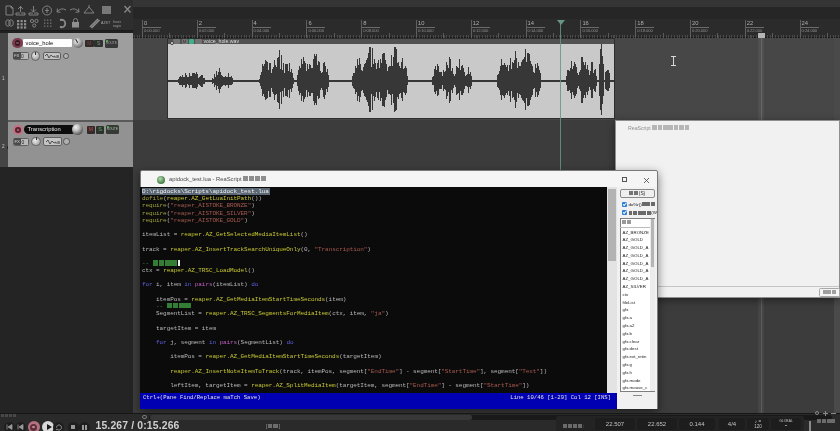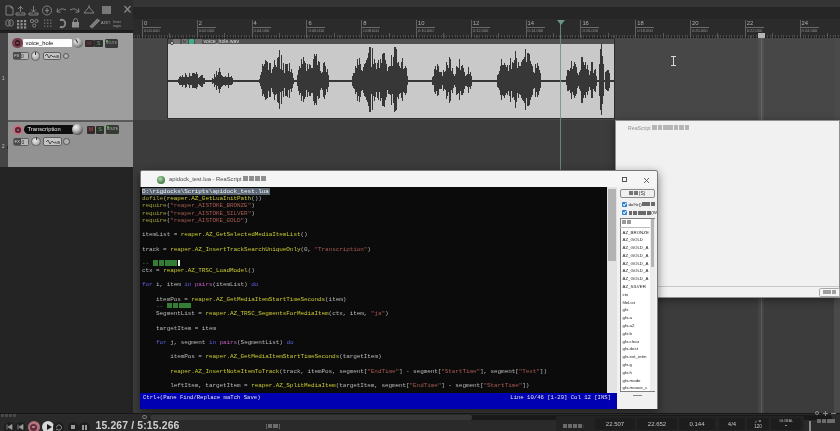--- a/index.html
+++ b/index.html
@@ -330,21 +330,21 @@
 <svg class="a" style="left:55px;top:423.5px" width="8" height="7" viewBox="0 0 8 7">
     <path d="M1.5 3.5 a2.5 2.5 0 1 1 1 2" stroke="#999" stroke-width="1" fill="none"></path>
     <path d="M2 6.5 l-1.2 -1.5 l2 -0.3 z" fill="#999"></path>
   </svg>
 <div class="tb" style="left:67.5px"></div>
 <div class="a" style="left:71px;top:425px;width:4px;height:4px;background:#999"></div>
 <div class="tb" style="left:79px"></div>
 <div class="a" style="left:82.3px;top:424.5px;width:1.6px;height:5px;background:#999"></div>
 <div class="a" style="left:85.2px;top:424.5px;width:1.6px;height:5px;background:#999"></div>
 
-<div class="a" style="left:95.5px;top:420px;font-size:10.4px;font-weight:bold;color:#cfcfcf;letter-spacing:0.15px">15.267 / 5:15.266</div>
+<div class="a" style="left:95.5px;top:420px;font-size:10.4px;font-weight:bold;color:#cfcfcf;letter-spacing:0.15px">15.267 / 0:15.266</div>
 <div class="a" style="left:266px;top:423px;font-size:5.4px;color:#9a9a9a">[<i class="k"></i><i class="k"></i>]</div>
 
 <div class="a" style="left:556px;top:416px;width:248px;height:15px;background:#232323;border-radius:2px"></div>
 <div class="a" style="left:563px;top:423.5px;font-size:4.8px;color:#999"><i class="k"></i><i class="k"></i><i class="k"></i><i class="k"></i>:</div>
 <div class="nbox" style="left:595px;width:40px">22.507</div>
 <div class="nbox" style="left:637px;width:40px">22.652</div>
 <div class="nbox" style="left:679px;width:36px">0.144</div>
 <div class="nbox" style="left:719px;width:26px">4/4</div>
 <div class="nbox" style="left:747px;width:22px;font-size:4.6px;line-height:5.5px;padding-top:1px">♪ =<br>120</div>
 <div class="nbox" style="left:771px;width:30px;font-size:3.4px;line-height:5.5px;padding-top:1px">GLOBAL<br>••</div>

